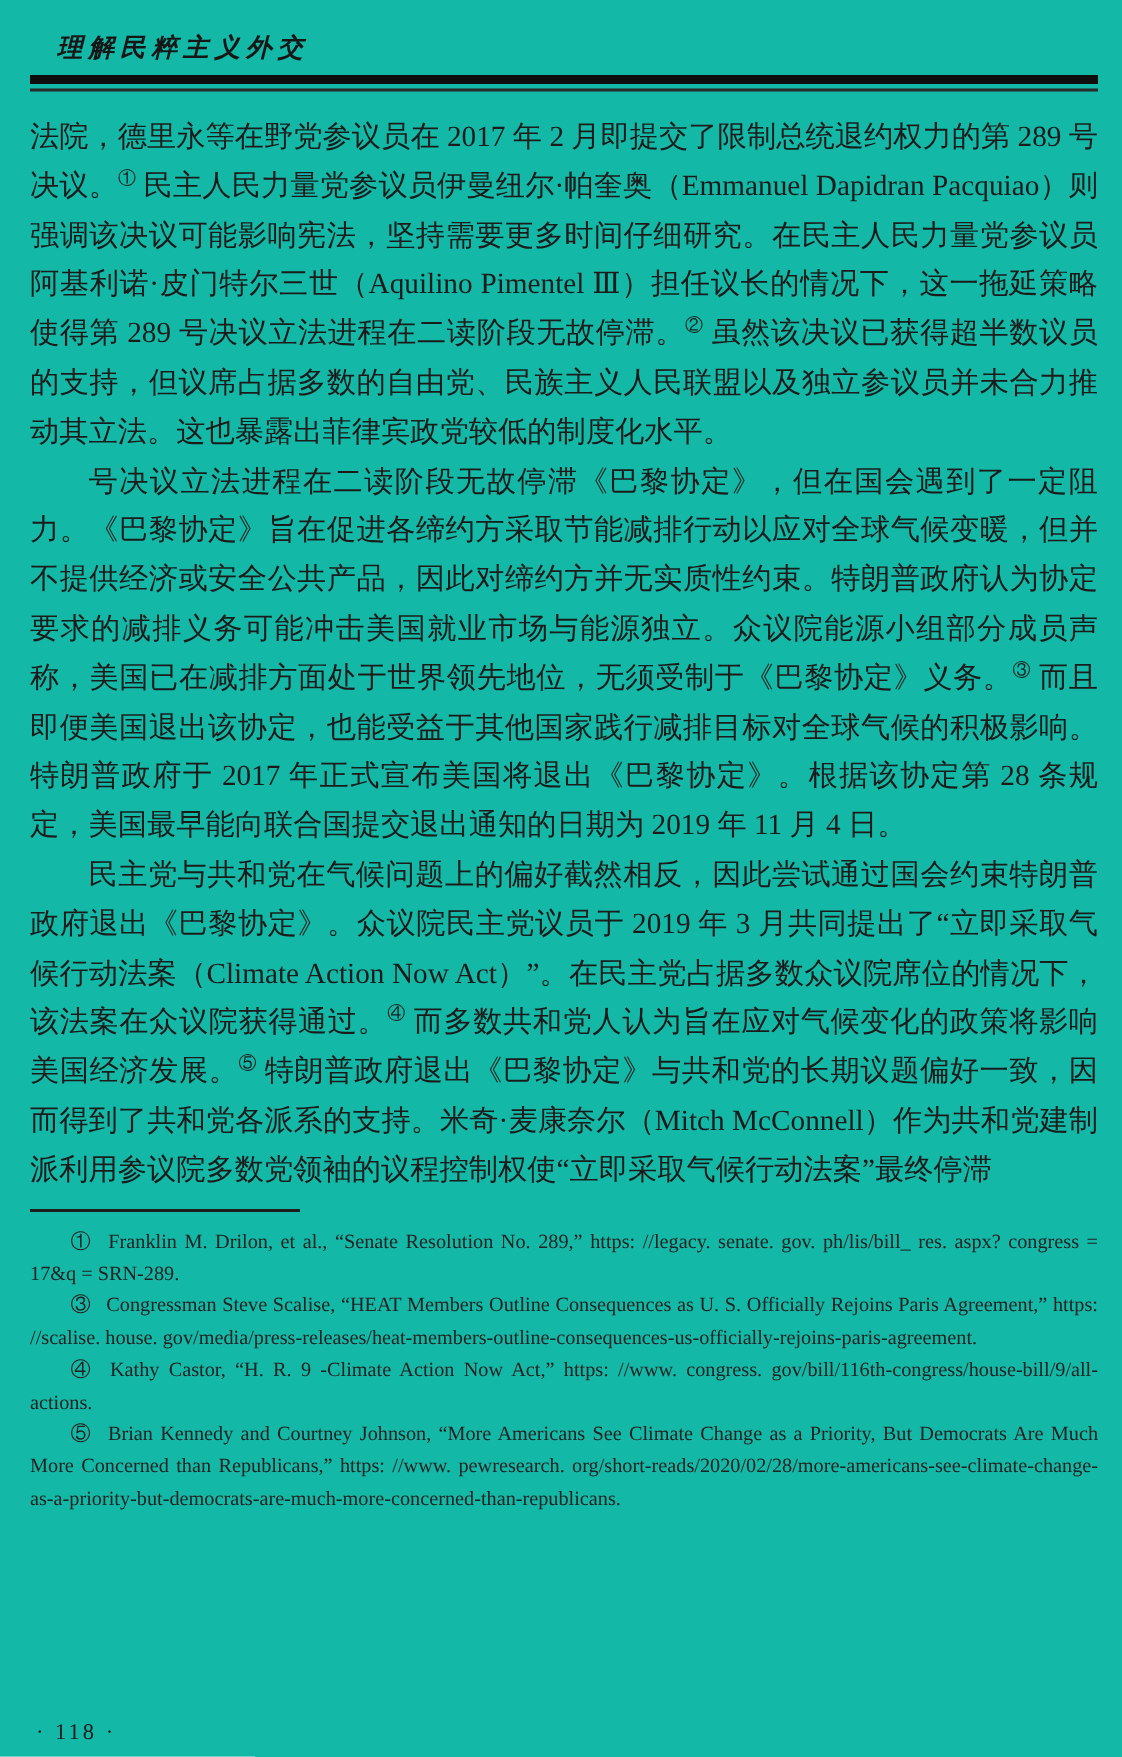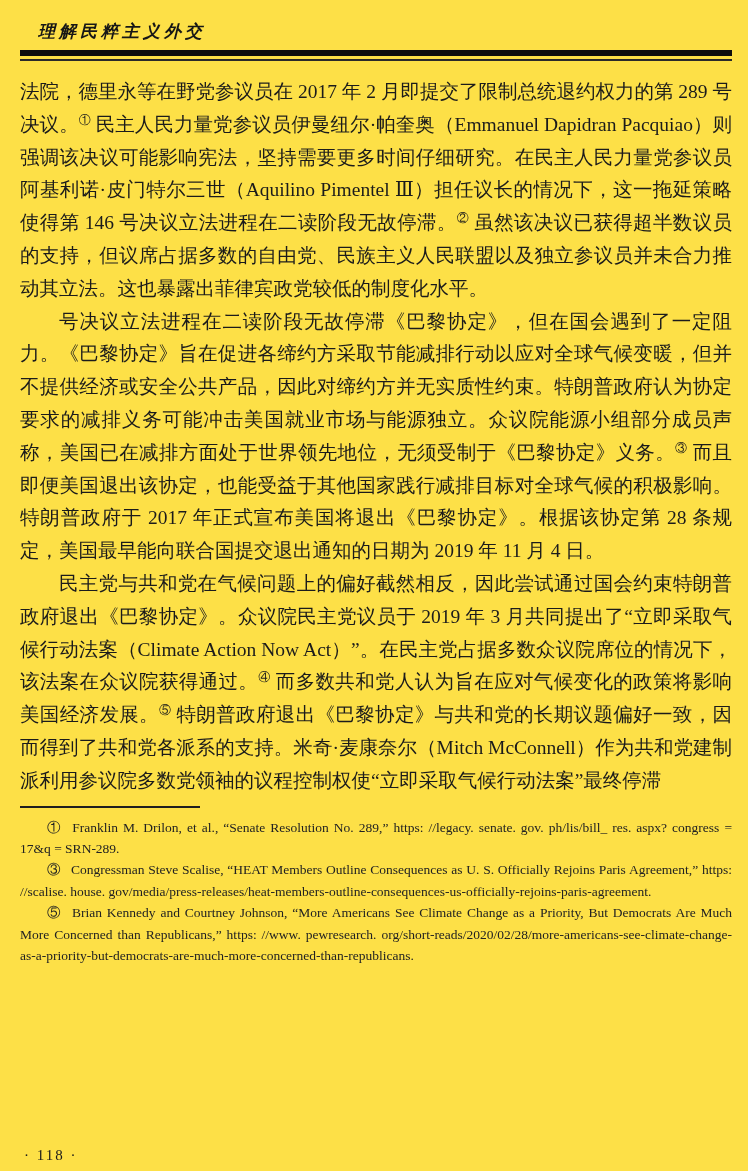--- a/index.html
+++ b/index.html
@@ -1,19 +1,19 @@
 <!DOCTYPE html>
 <html lang="zh"><head>
 <meta charset="utf-8">
 <style>
   html,body { margin:0; padding:0; }
   .page {
     position:relative;
     width:748px; height:1171px;
-    background:#fde047;
+    background:#14b8a6;
     color:#1c1c1c;
     font-family:"Liberation Serif","DejaVu Serif",serif;
     box-sizing:border-box;
     padding:20px 16px 16px 20px;
     overflow:hidden;
   }
   .header-title {
     margin-left:18px;
     font-size:17px;
     letter-spacing:4px;
@@ -63,28 +63,29 @@
 
 <div class="page">
 
   <div class="header">
     <div class="header-title">理解民粹主义外交</div>
     <div class="rule-thick"></div>
     <div class="rule-thin"></div>
   </div>
 
   <div class="body-text">
-      <p class="para"><span>法院，德里永等在野党参议员在 2017 年 2 月即提交了限制总统退约权力的第 289 号决议。</span><sup class="fnref">①</sup><span> 民主人民力量党参议员伊曼纽尔·帕奎奥（Emmanuel Dapidran Pacquiao）则强调该决议可能影响宪法，坚持需要更多时间仔细研究。在民主人民力量党参议员阿基利诺·皮门特尔三世（Aquilino Pimentel Ⅲ）担任议长的情况下，这一拖延策略使得第 146 号决议立法进程在二读阶段无故停滞。</span><sup class="fnref">②</sup><span> 虽然该决议已获得超半数议员的支持，但议席占据多数的自由党、民族主义人民联盟以及独立参议员并未合力推动其立法。这也暴露出菲律宾政党较低的制度化水平。</span></p>
+      <p class="para"><span>法院，德里永等在野党参议员在 2017 年 2 月即提交了限制总统退约权力的第 289 号决议。</span><sup class="fnref">①</sup><span> 民主人民力量党参议员伊曼纽尔·帕奎奥（Emmanuel Dapidran Pacquiao）则强调该决议可能影响宪法，坚持需要更多时间仔细研究。在民主人民力量党参议员阿基利诺·皮门特尔三世（Aquilino Pimentel Ⅲ）担任议长的情况下，这一拖延策略使得第 289 号决议立法进程在二读阶段无故停滞。</span><sup class="fnref">②</sup><span> 虽然该决议已获得超半数议员的支持，但议席占据多数的自由党、民族主义人民联盟以及独立参议员并未合力推动其立法。这也暴露出菲律宾政党较低的制度化水平。</span></p>
       <p class="para indent"><span>号决议立法进程在二读阶段无故停滞《巴黎协定》，但在国会遇到了一定阻力。《巴黎协定》旨在促进各缔约方采取节能减排行动以应对全球气候变暖，但并不提供经济或安全公共产品，因此对缔约方并无实质性约束。特朗普政府认为协定要求的减排义务可能冲击美国就业市场与能源独立。众议院能源小组部分成员声称，美国已在减排方面处于世界领先地位，无须受制于《巴黎协定》义务。</span><sup class="fnref">③</sup><span> 而且即便美国退出该协定，也能受益于其他国家践行减排目标对全球气候的积极影响。特朗普政府于 2017 年正式宣布美国将退出《巴黎协定》。根据该协定第 28 条规定，美国最早能向联合国提交退出通知的日期为 2019 年 11 月 4 日。</span></p>
       <p class="para indent"><span>民主党与共和党在气候问题上的偏好截然相反，因此尝试通过国会约束特朗普政府退出《巴黎协定》。众议院民主党议员于 2019 年 3 月共同提出了“立即采取气候行动法案（Climate Action Now Act）”。在民主党占据多数众议院席位的情况下，该法案在众议院获得通过。</span><sup class="fnref">④</sup><span> 而多数共和党人认为旨在应对气候变化的政策将影响美国经济发展。</span><sup class="fnref">⑤</sup><span> 特朗普政府退出《巴黎协定》与共和党的长期议题偏好一致，因而得到了共和党各派系的支持。米奇·麦康奈尔（Mitch McConnell）作为共和党建制派利用参议院多数党领袖的议程控制权使“立即采取气候行动法案”最终停滞</span></p>
     </div>
 
   <div class="fn-sep"></div>
 
   <div class="footnotes">
       <p class="footnote"><span class="fn-marker">①</span><span>Franklin M. Drilon, et al., “Senate Resolution No. 289,” https: //legacy. senate. gov. ph/lis/bill_ res. aspx? congress = 17&amp;q = SRN-289.</span></p>
       <p class="footnote"><span class="fn-marker">③</span><span>Congressman Steve Scalise, “HEAT Members Outline Consequences as U. S. Officially Rejoins Paris Agreement,” https: //scalise. house. gov/media/press-releases/heat-members-outline-consequences-us-officially-rejoins-paris-agreement.</span></p>
+      <p class="footnote"><span class="fn-marker">④</span><span>Kathy Castor, “H. R. 9 -Climate Action Now Act,” https: //www. congress. gov/bill/116th-congress/house-bill/9/all-actions.</span></p>
       <p class="footnote"><span class="fn-marker">⑤</span><span>Brian Kennedy and Courtney Johnson, “More Americans See Climate Change as a Priority, But Democrats Are Much More Concerned than Republicans,” https: //www. pewresearch. org/short-reads/2020/02/28/more-americans-see-climate-change-as-a-priority-but-democrats-are-much-more-concerned-than-republicans.</span></p>
     </div>
 
   <div class="page-number">· 118 ·</div>
 
 </div>
 
 </body></html>

